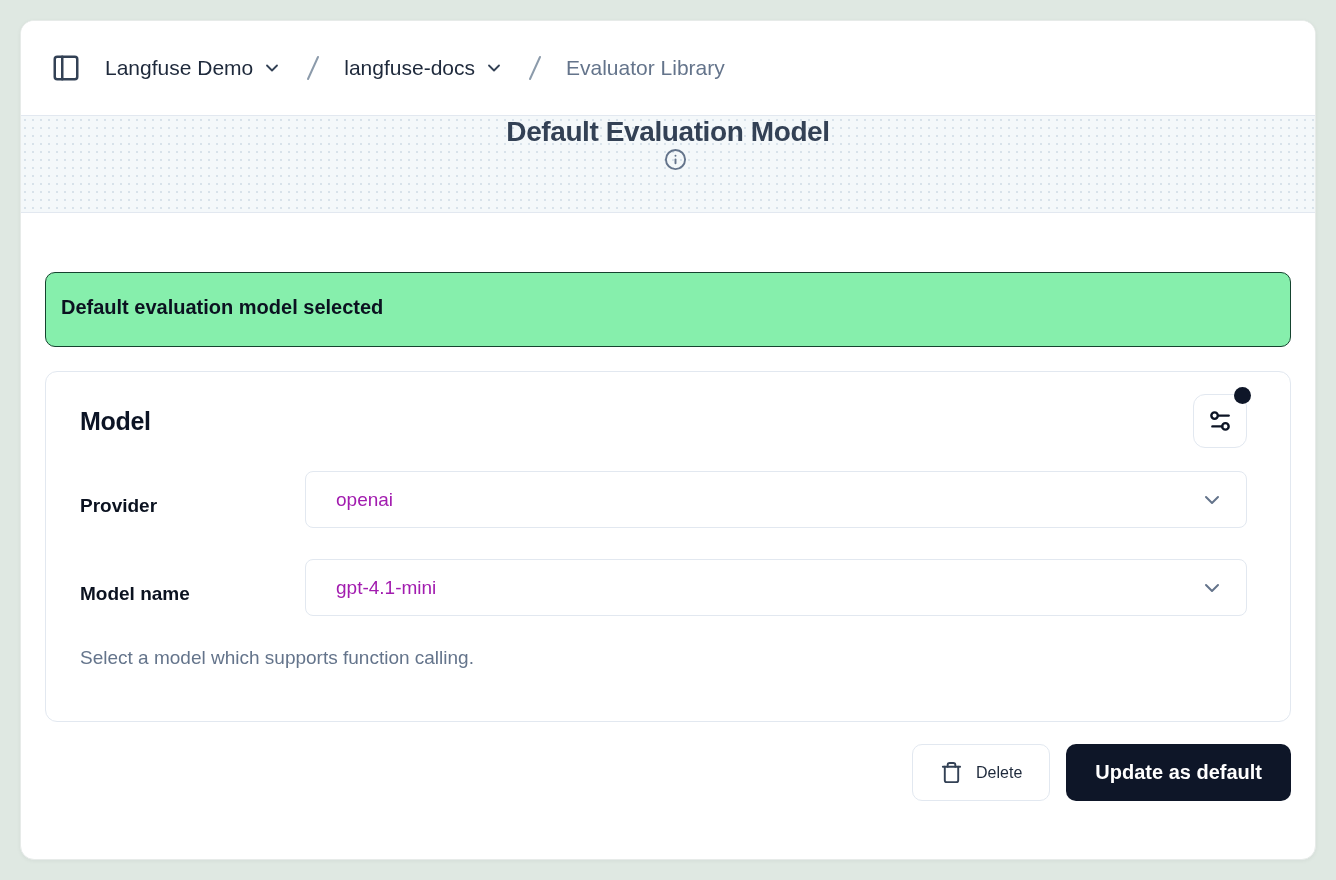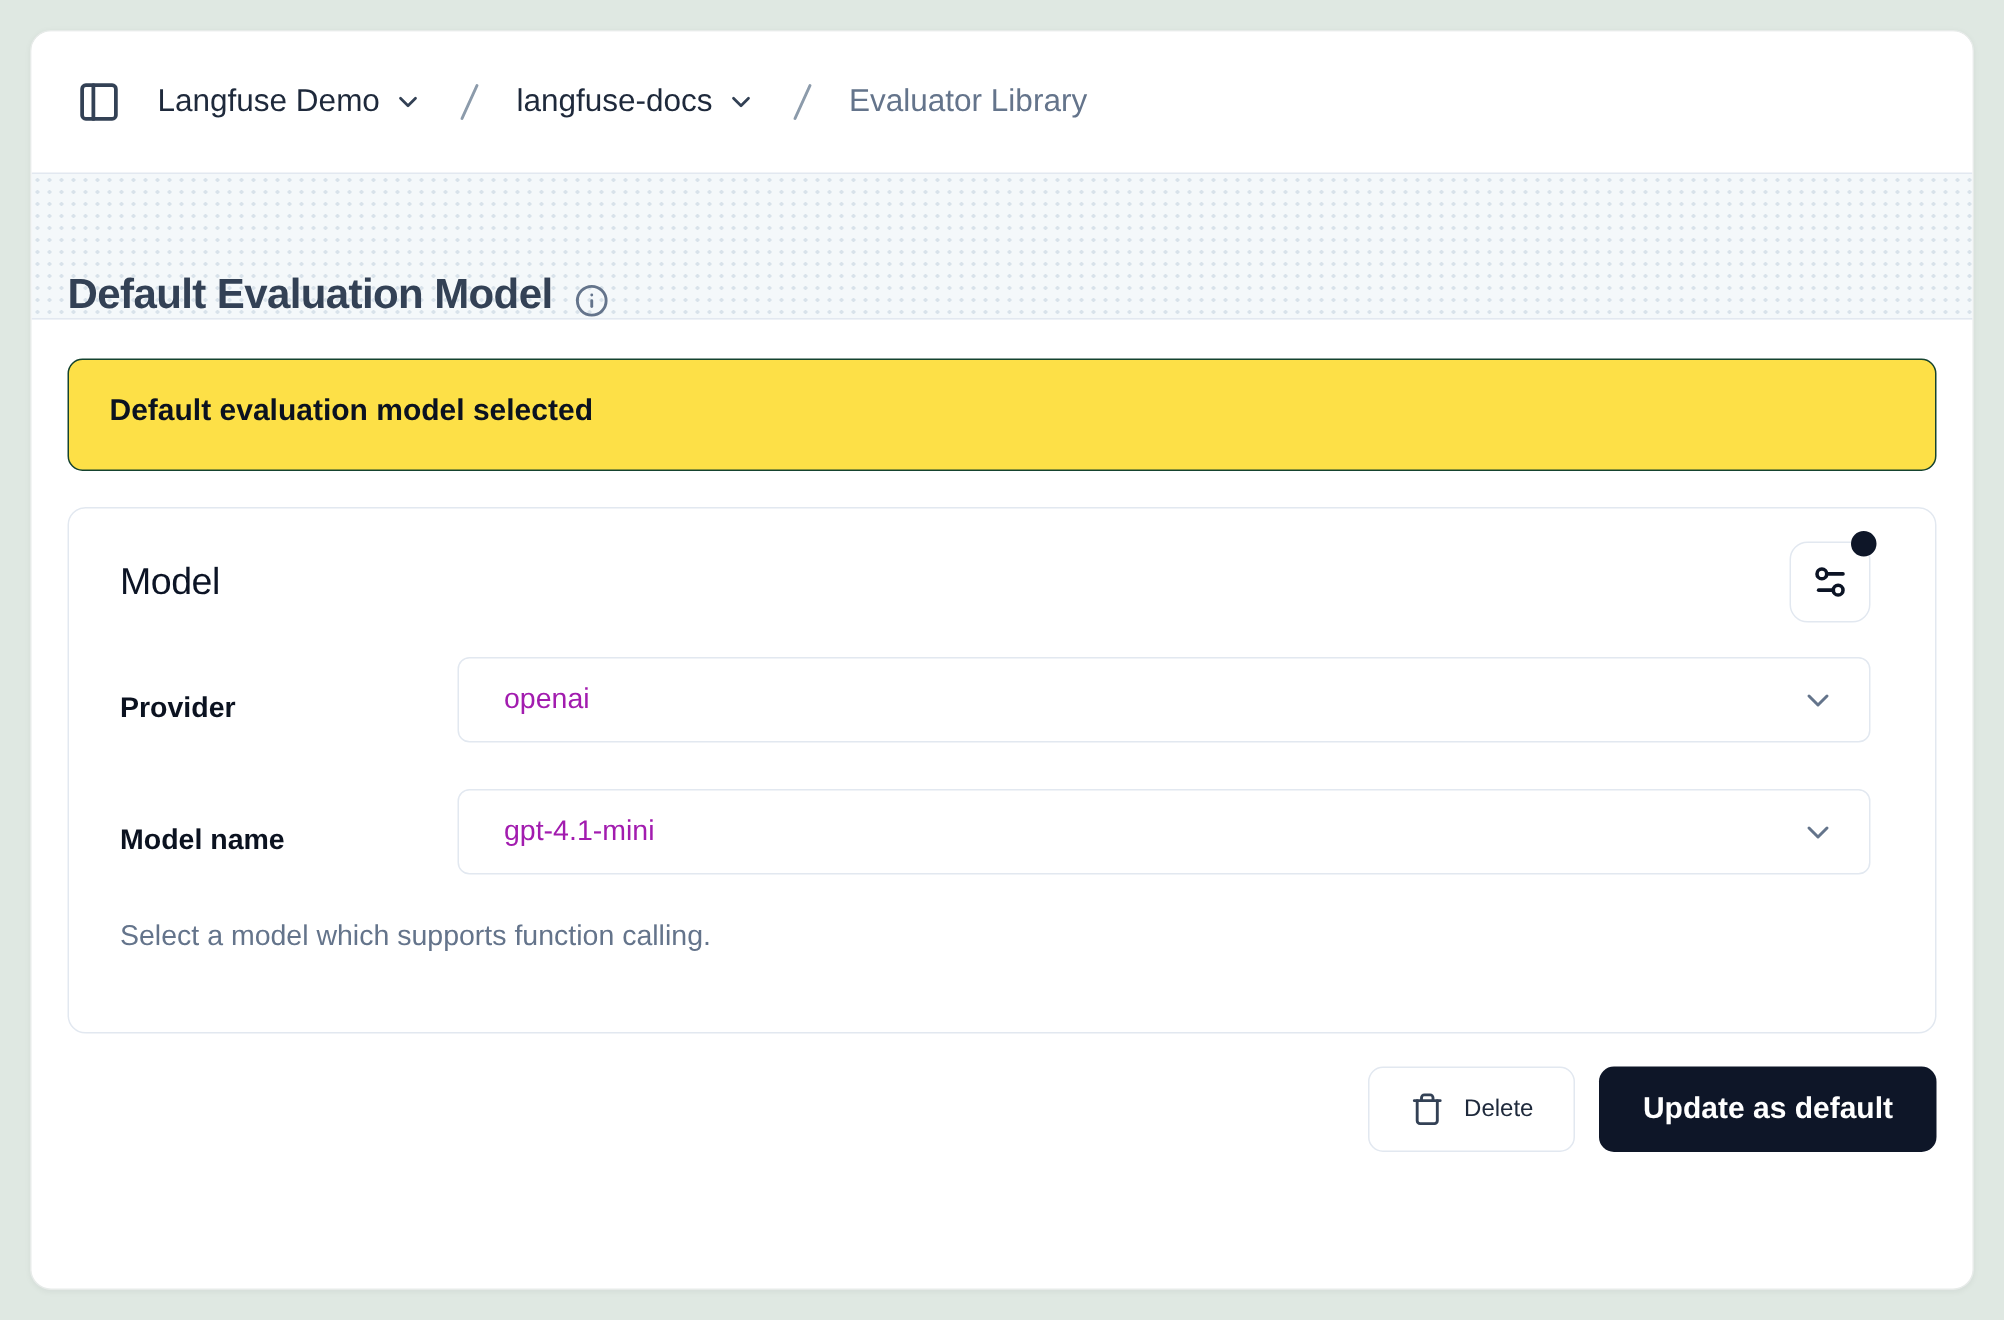--- a/index.html
+++ b/index.html
@@ -36,52 +36,54 @@
     display:flex; align-items:center; gap:9px;
     background:none; border:none; cursor:pointer;
     font-family:"Liberation Sans", sans-serif;
     font-size:21px; font-weight:500; color:#1e293b;
   }
   .crumb.muted { color:#64748b; font-weight:400; cursor:default;text-align:right; }
   .crumb-sep { margin:0 18px; display:flex; align-items:center; }
   
   .titleband {
     height:97px;
-    display:flex; align-items:flex-end;
+    display:flex; align-items:center;
     padding:0 24px;
     background-color:#f4f8fa;
     background-image:radial-gradient(#d8e2ea 1.1px, transparent 1.1px);
     background-size:8px 8px;
     border-bottom:1px solid #e2e8f0;
+    flex-direction:column;
   }
   .page-title {
     font-size:28px; font-weight:700; color:#334155;
     letter-spacing:-0.4px;
   }
   .info-icon { margin-left:15px; display:flex; align-items:center; }
   
   .content { padding:26px 24px 0 24px; }
   .banner {
-    background:#fde047;
+    background:#86efac;
     border:1px solid #15432f;
     border-radius:10px;
-    padding:23px 27px 27px 27px;
+    padding:23px 27px 27px 15px;
+    margin-top:33px;
   }
   .banner-title { font-size:20px; font-weight:700; color:#0b1220; }
   .banner-body { margin-top:15px; font-size:19px; color:#64748b; }
   .banner-body b { color:#1e293b; font-weight:700; }
   .card {
     margin-top:24px;
     border:1px solid #e2e8f0;
     border-radius:12px;
     padding:22px 43px 52px 34px;
     background:#fff;
   }
   .card-head { display:flex; align-items:flex-start; justify-content:space-between; }
-  .card-title { font-size:25px; font-weight:400; color:#0c1425; margin-top:13px; letter-spacing:-0.3px; }
+  .card-title { font-size:25px; font-weight:700; color:#0c1425; margin-top:13px; letter-spacing:-0.3px; }
   .settings-btn {
     position:relative;
     width:54px; height:54px;
     background:#fff;
     border:1px solid #e2e8f0;
     border-radius:12px;
     display:flex; align-items:center; justify-content:center;
     cursor:pointer;
   }
   .settings-dot {

